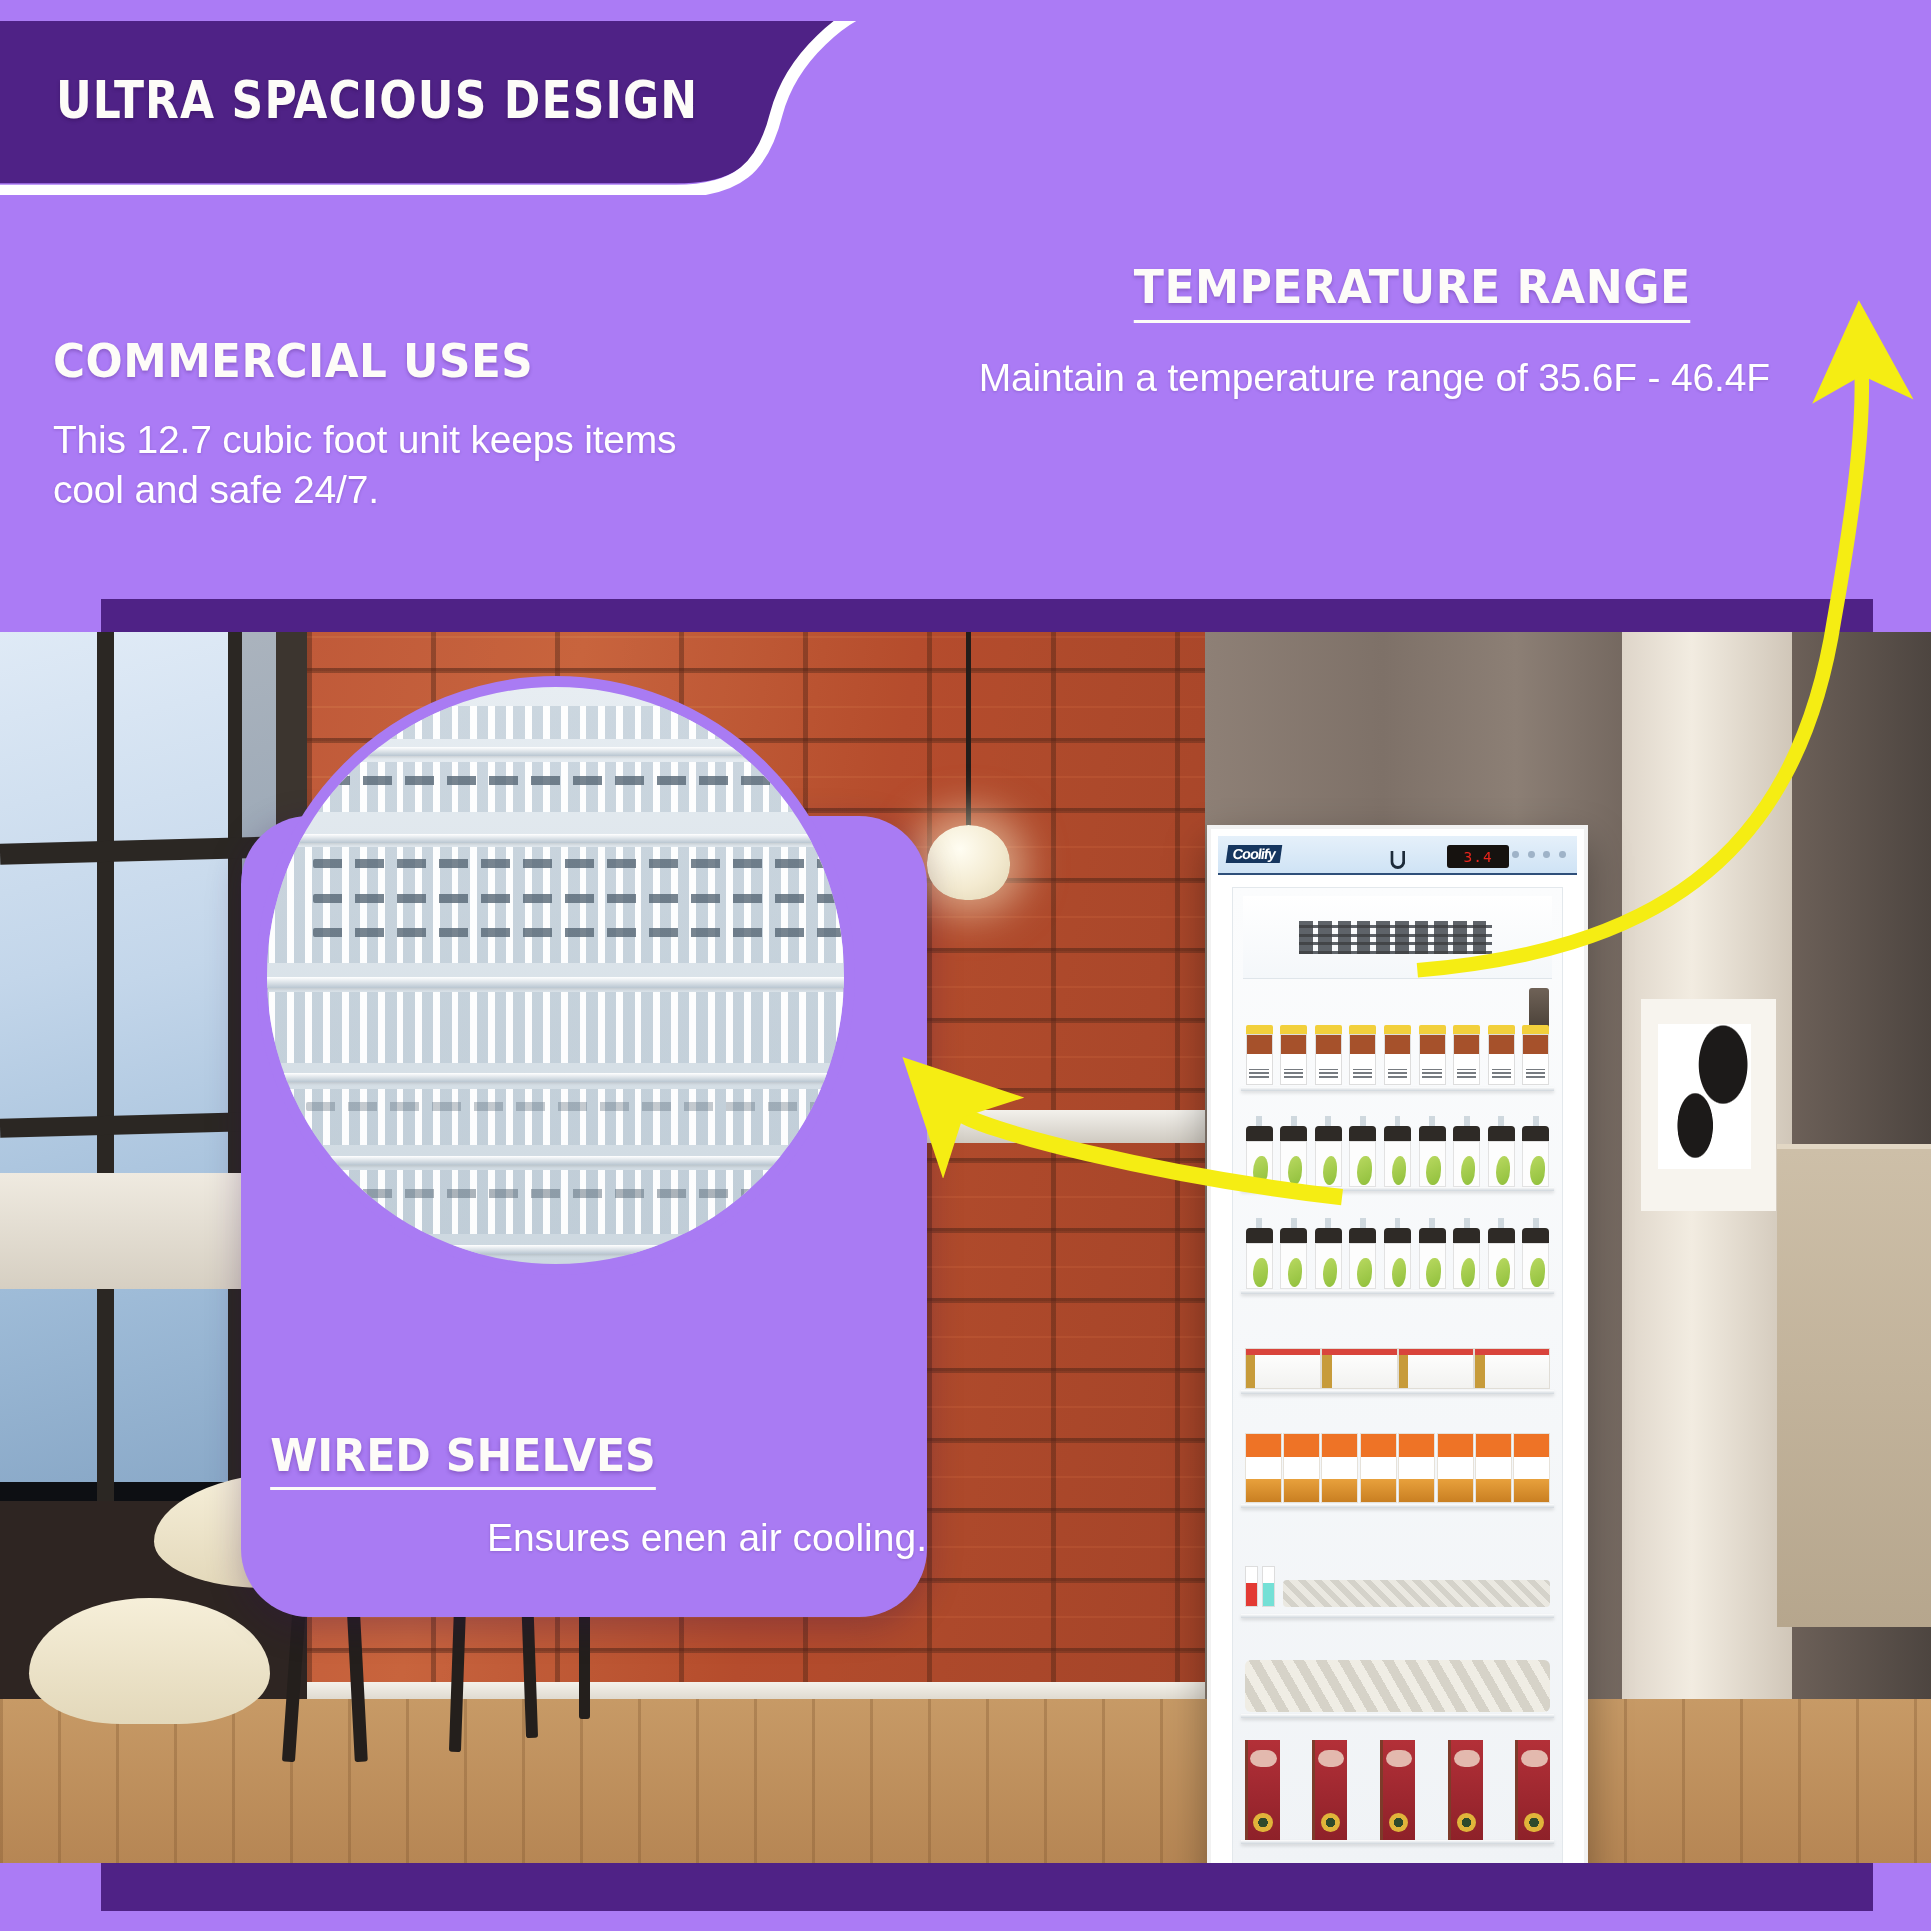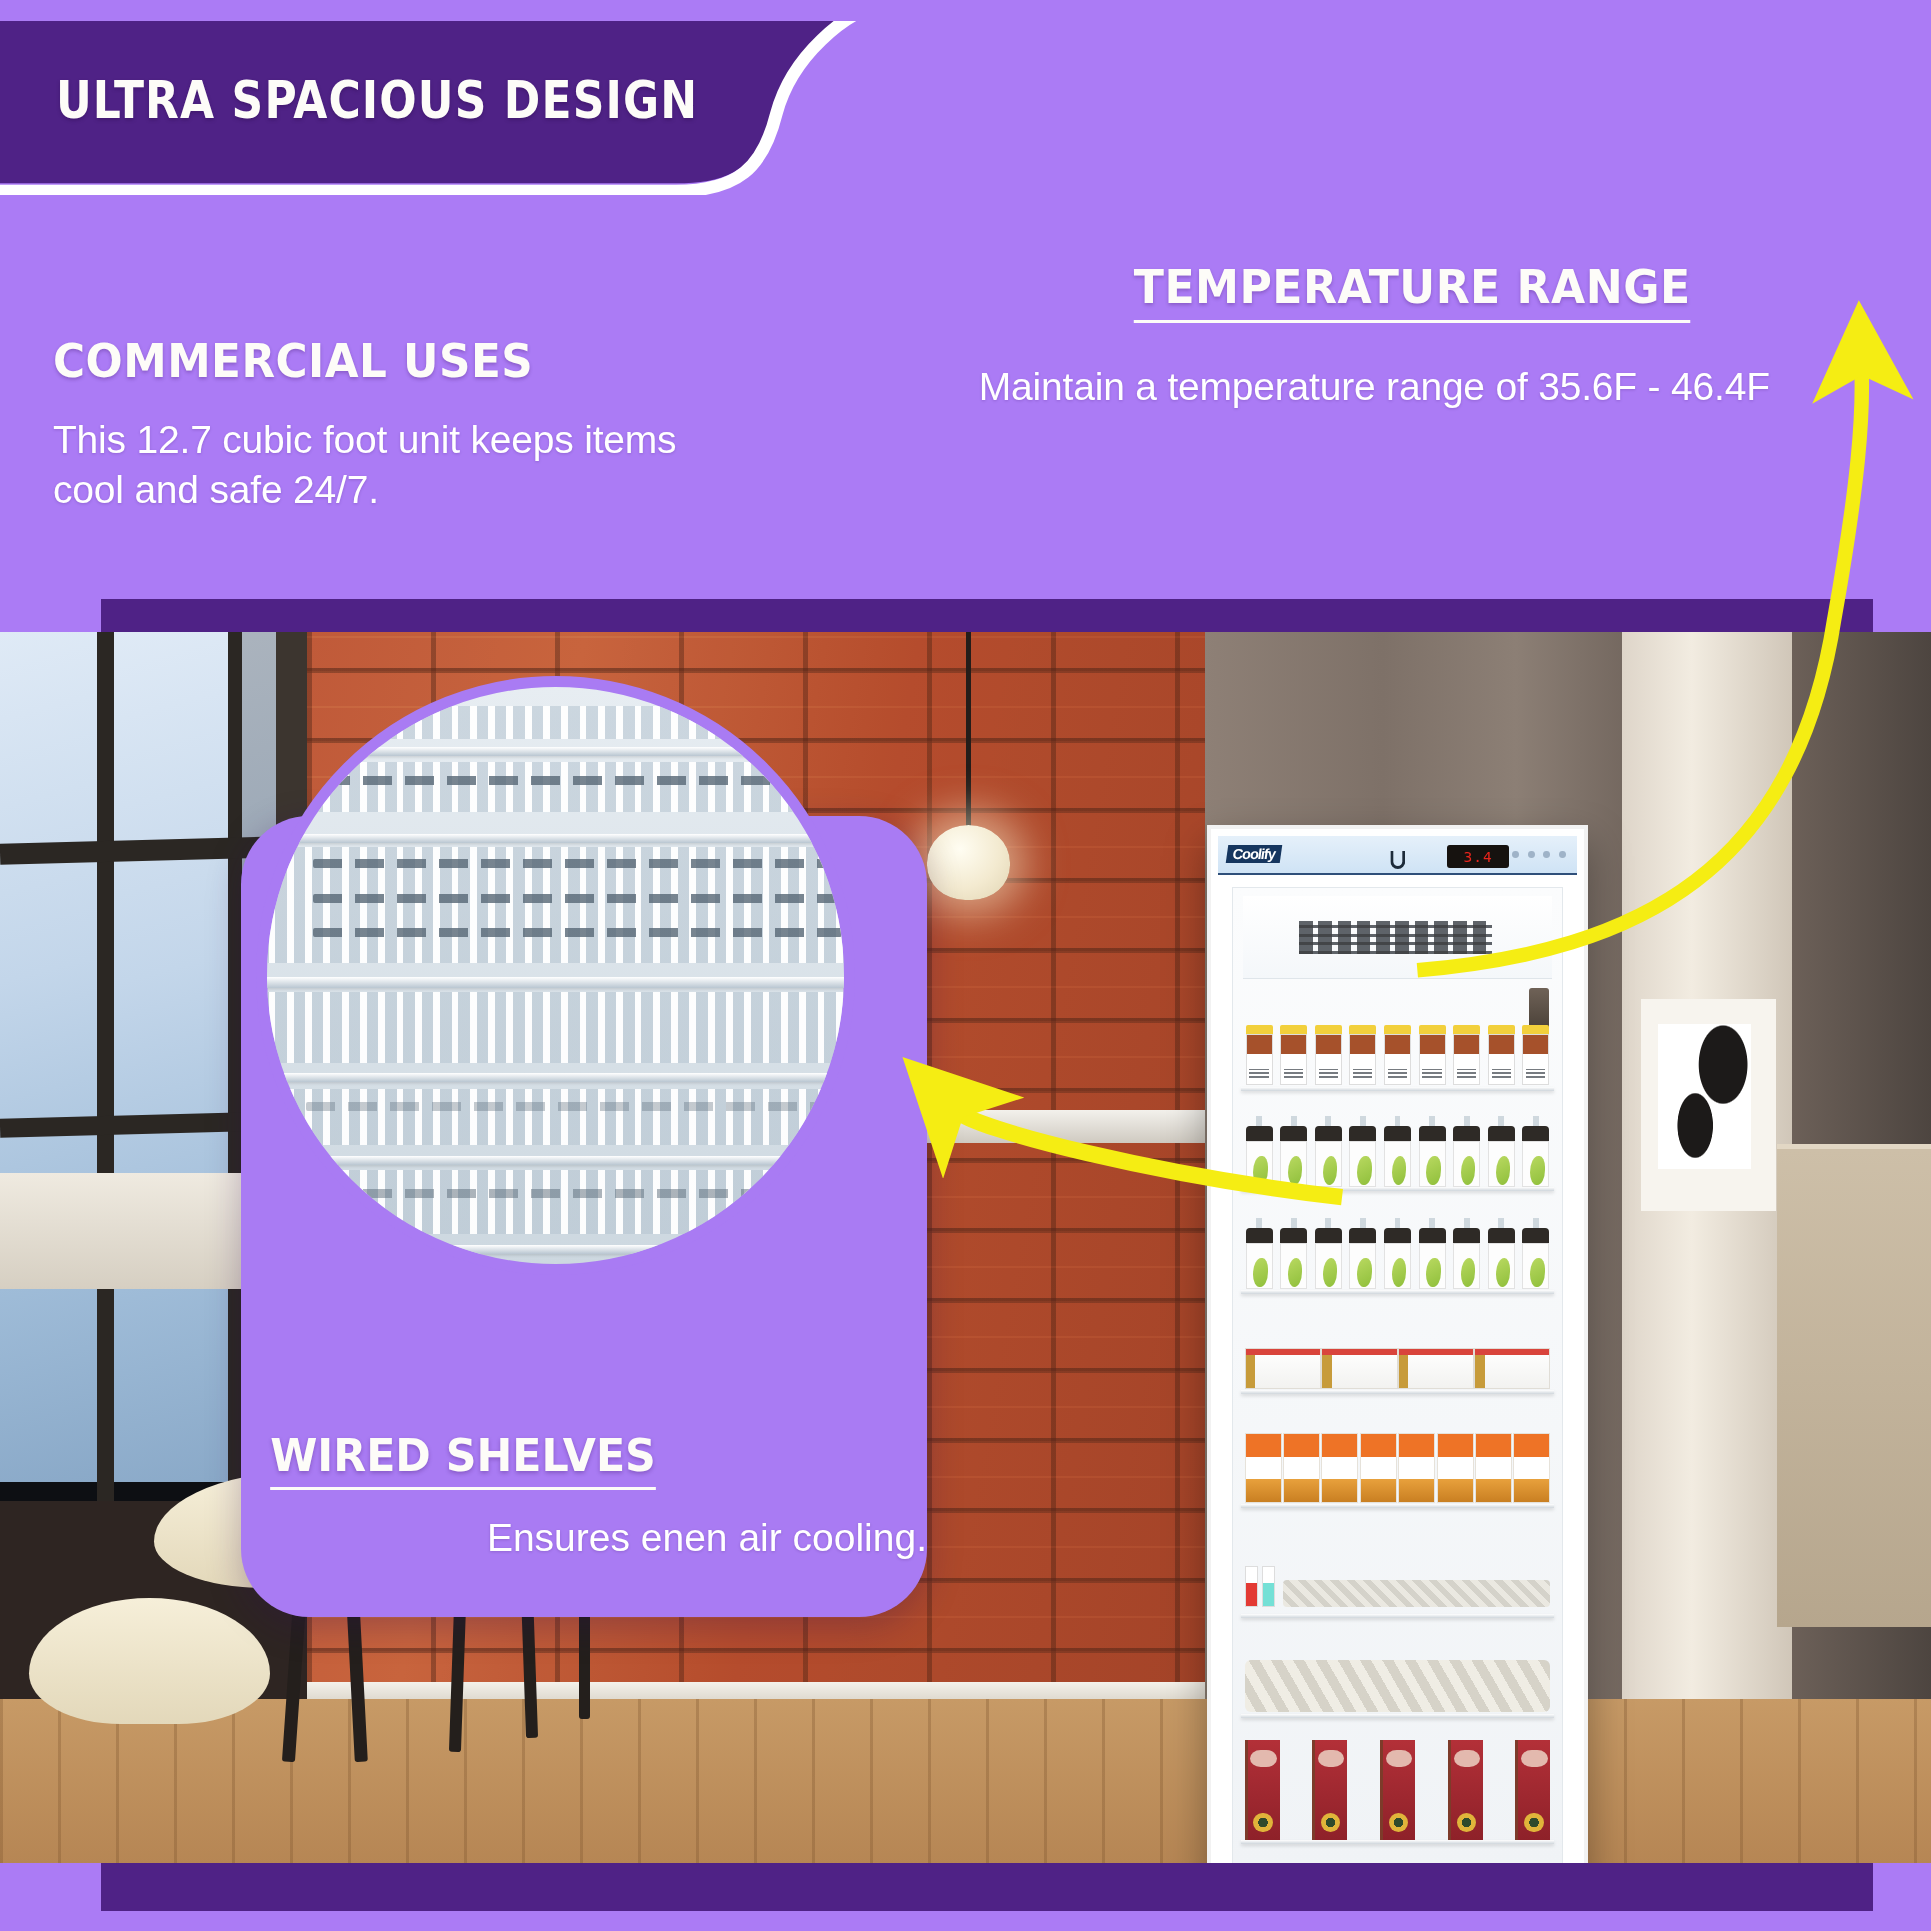--- a/index.html
+++ b/index.html
@@ -46,21 +46,21 @@
   #temperature-heading {
     font-size:47px; font-weight:bold; color:#fdfcf8;
     font-family:"DejaVu Sans", sans-serif;
     letter-spacing:0.5px; display:inline-block;
     border-bottom:3.9px solid #fdfcf8; padding-bottom:5.8px;
     transform:scaleX(0.94);
     text-shadow:0 1.9px 3.9px rgba(60,20,100,0.30);
     white-space:nowrap;
   }
   #temperature-body {
-    margin-top:39px; font-size:39px; line-height:1.3; color:#ffffff;
+    margin-top:30px; font-size:39px; line-height:1.3; color:#ffffff;
     font-weight:300; letter-spacing:-0.2px; padding-right:75px;
     text-shadow:0 1px 2.9px rgba(60,20,100,0.22);
   }
 
   
   .accent-bar {
     position:absolute; left:101px; width:1772px; height:35px;
     background:#4f2286;
   }
   #top-accent-bar { top:599px; }

